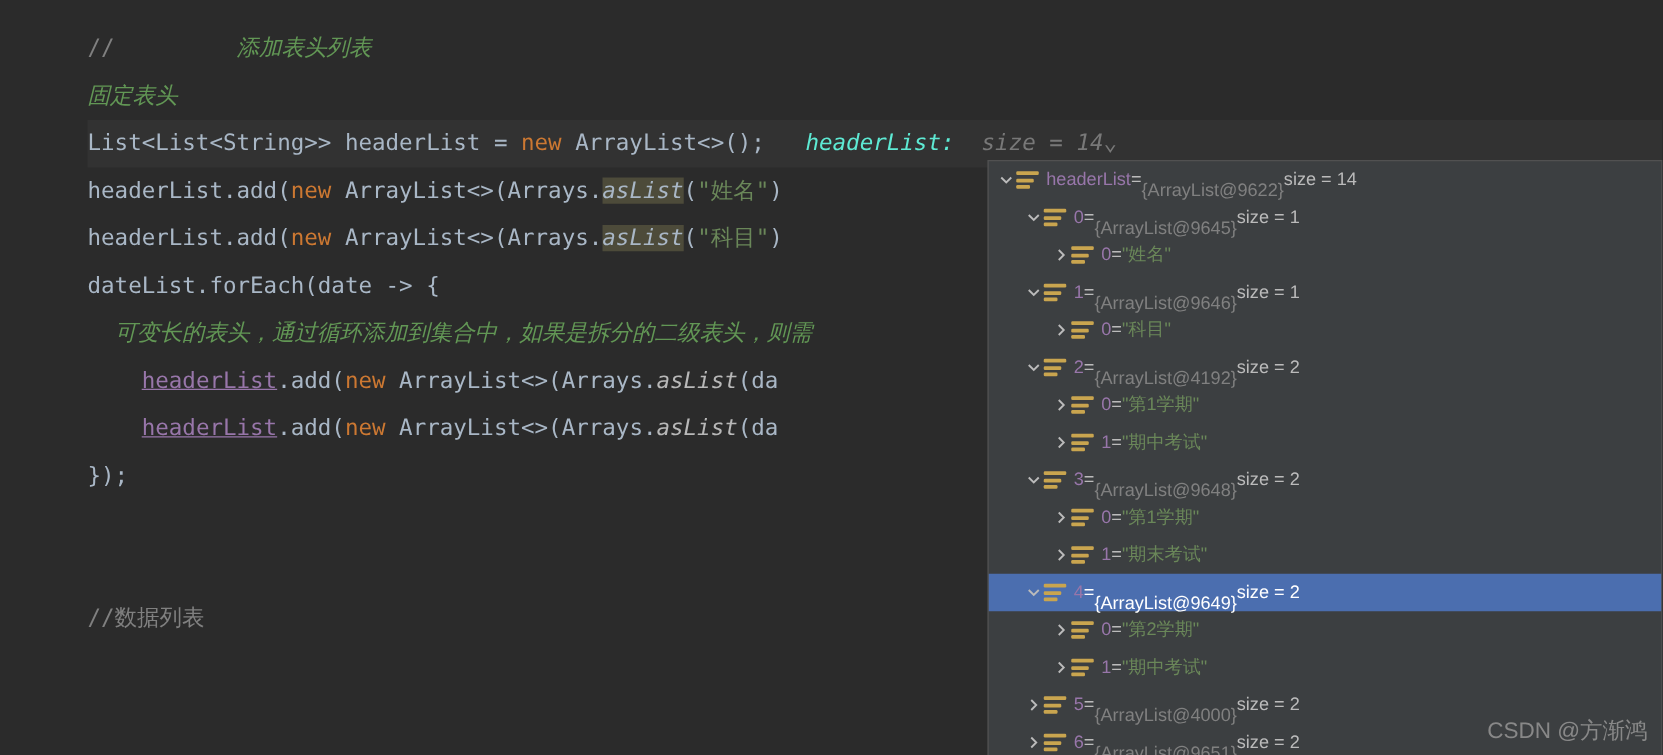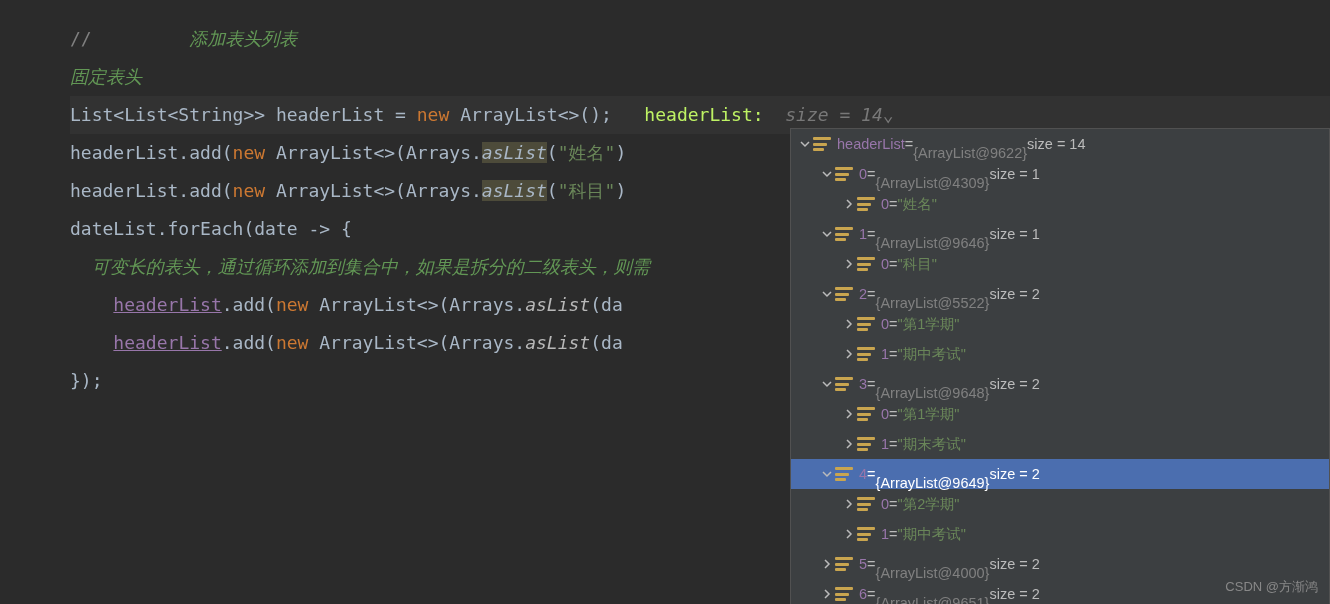--- a/index.html
+++ b/index.html
@@ -28,21 +28,21 @@
   }
   .line > span, .line > .content { position: relative; z-index: 1; }
   .comment { color: #808080; }
   .comment-zh { color: #629755; font-style: italic; }
   .keyword { color: #cc7832; }
   .string { color: #6a8759; }
   .identifier { color: #a9b7c6; }
   .static-call { color: #b8b8b8; font-style: italic; }
   .purple { color: #9876aa; text-decoration: underline; }
   .paren { color: #a9b7c6; }
-  .hint-name { color: #bef264; }
+  .hint-name { color: #5eead4; font-style: italic; }
   .hint { color: #787878; font-style: italic; }
   .highlight-method {
     background: #4d4b3a;
     font-style: italic;
   }
   .debug-panel {
     position: absolute;
     top: 128px;
     right: 0;
     width: 540px;
@@ -91,21 +91,21 @@
   .d-name { color: #9876aa; }
   .d-idx { color: #9876aa; }
   .d-eq { color: #bbbbbb; }
   .d-type { color: #808080; margin-top: 19px; }
   .d-size { color: #bbbbbb; }
   .d-str { color: #6a8759; }
   .watermark {
     position: absolute;
     bottom: 8px;
     right: 12px;
-    font-size: 13px;
+    font-size: 18px;
     color: #888888;
     z-index: 5;
     font-family: sans-serif;
   }
 </style>
 </head>
 <body>
 
 <div class="code-area">
   <div class="line"><span class="comment">//         </span><span class="comment-zh">添加表头列表</span></div>
@@ -113,20 +113,21 @@
   <div class="line"><div class="highlight-line"></div><span class="content"><span class="identifier">List&lt;List&lt;String&gt;&gt; headerList = </span><span class="keyword">new</span><span class="identifier"> ArrayList&lt;&gt;();</span><span class="hint-name">   headerList:</span><span class="hint">  size = 14</span><span class="hint">⌄</span></span></div>
   <div class="line"><span class="identifier">headerList.add(</span><span class="keyword">new</span><span class="identifier"> ArrayList&lt;&gt;(Arrays.</span><span class="highlight-method">asList</span><span class="paren">(</span><span class="string">"姓名"</span><span class="paren">)</span></div>
   <div class="line"><span class="identifier">headerList.add(</span><span class="keyword">new</span><span class="identifier"> ArrayList&lt;&gt;(Arrays.</span><span class="highlight-method">asList</span><span class="paren">(</span><span class="string">"科目"</span><span class="paren">)</span></div>
   <div class="line"><span class="identifier">dateList.forEach(date -&gt; {</span></div>
   <div class="line">  <span class="comment-zh">可变长的表头，通过循环添加到集合中，如果是拆分的二级表头，则需</span></div>
   <div class="line">    <span class="purple">headerList</span><span class="identifier">.add(</span><span class="keyword">new</span><span class="identifier"> ArrayList&lt;&gt;(Arrays.</span><span class="static-call">asList</span><span class="identifier">(da</span></div>
   <div class="line">    <span class="purple">headerList</span><span class="identifier">.add(</span><span class="keyword">new</span><span class="identifier"> ArrayList&lt;&gt;(Arrays.</span><span class="static-call">asList</span><span class="identifier">(da</span></div>
   <div class="line"><span class="identifier">});</span></div>
   <div class="line"> </div>
   <div class="line"> </div>
+  <div class="line"><span class="comment">//数据列表</span></div>
 </div>
 
 <div class="debug-panel" id="debug-panel">
     <div class="tree-row">
       <span class="spacer" style="width: 0px;"></span>
       <span class="chev">
         <svg viewBox="0 0 10 10">
           <path d="M1 3 L5 7 L9 3" fill="none" stroke="currentColor" stroke-width="1.5"></path>
         </svg>
       </span>
@@ -147,21 +148,21 @@
           <path d="M1 3 L5 7 L9 3" fill="none" stroke="currentColor" stroke-width="1.5"></path>
         </svg>
       </span>
       <span class="var-icon">
         <div></div>
         <div></div>
         <div></div>
       </span>
       <span class="d-idx">0</span>
       <span class="d-eq"> = </span>
-      <span class="d-type">{ArrayList@4309}  </span>
+      <span class="d-type">{ArrayList@9645}  </span>
       <span class="d-size">size = 1</span>
     </div>
     <div class="tree-row">
       <span class="spacer" style="width: 44px;"></span>
       <span class="chev">
         <svg viewBox="0 0 10 10">
           <path d="M3 1 L7 5 L3 9" fill="none" stroke="currentColor" stroke-width="1.5"></path>
         </svg>
       </span>
       <span class="var-icon">
@@ -213,21 +214,21 @@
           <path d="M1 3 L5 7 L9 3" fill="none" stroke="currentColor" stroke-width="1.5"></path>
         </svg>
       </span>
       <span class="var-icon">
         <div></div>
         <div></div>
         <div></div>
       </span>
       <span class="d-idx">2</span>
       <span class="d-eq"> = </span>
-      <span class="d-type">{ArrayList@5522}  </span>
+      <span class="d-type">{ArrayList@4192}  </span>
       <span class="d-size">size = 2</span>
     </div>
     <div class="tree-row">
       <span class="spacer" style="width: 44px;"></span>
       <span class="chev">
         <svg viewBox="0 0 10 10">
           <path d="M3 1 L7 5 L3 9" fill="none" stroke="currentColor" stroke-width="1.5"></path>
         </svg>
       </span>
       <span class="var-icon">

